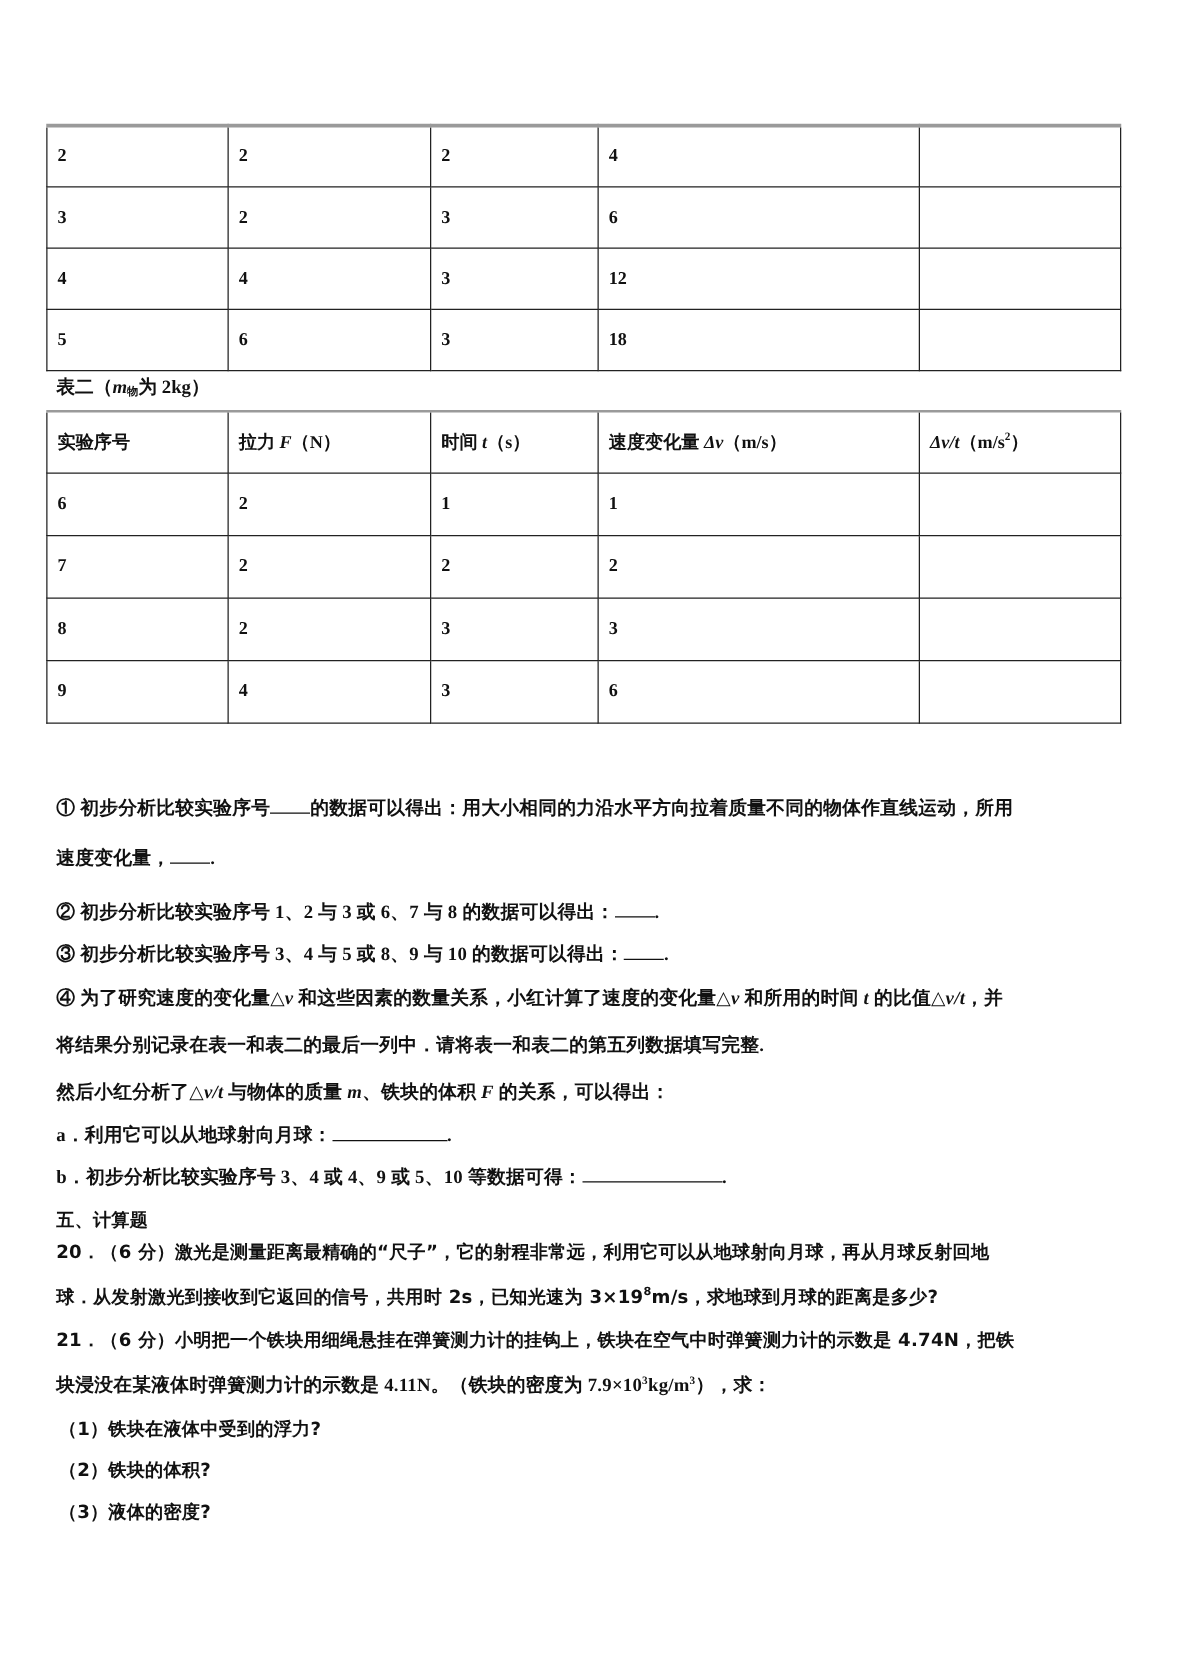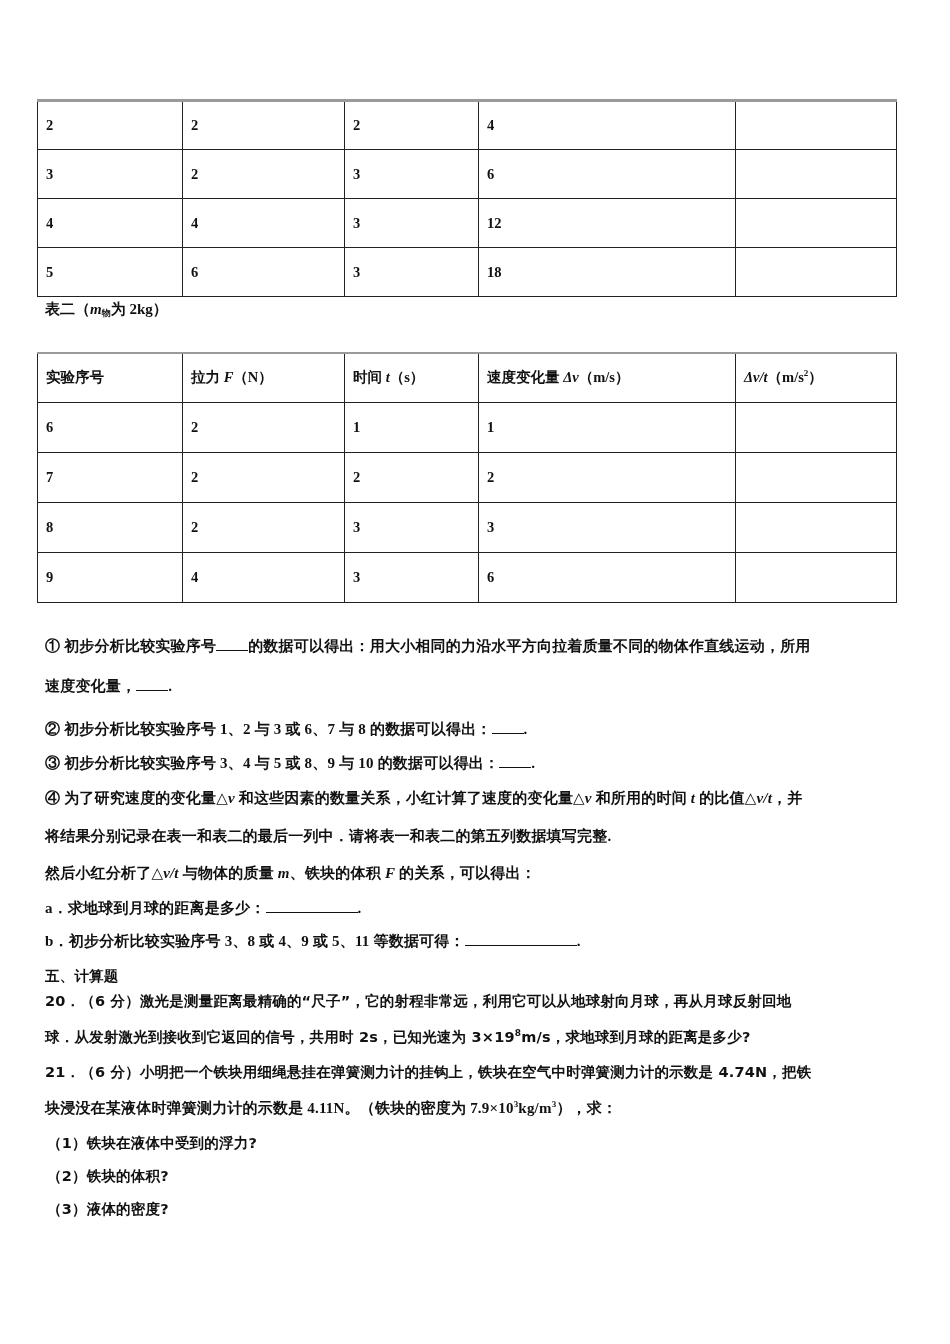--- a/index.html
+++ b/index.html
@@ -14,21 +14,21 @@
   }
   table.grid td {
     border: 1.5px solid #222;
     padding: 0 0 0 8px;
     font-size: 14.5px; font-weight: bold;
     vertical-align: middle; text-align: left;
   }
   table.grid td.thin { border-left: 1px solid #777; }
   #table1 { top: 99px; border-top: 3px solid #9a9a9a; }
   #table1 tr { height: 49px; }
-  #table2 { top: 352px; border-top: 2px solid #9a9a9a; }
+  #table2 { top: 328px; border-top: 2px solid #9a9a9a; }
   #table2 tr.hdr { height: 49px; }
   #table2 tr.row { height: 50px; }
   .caption { position: absolute; left: 45px; top: 300px; font-size: 15px; }
   .caption sub { font-size: 9px; vertical-align: -2px; }
   .line { position: absolute; left: 45px; font-size: 15px; white-space: nowrap; letter-spacing: 0.2px; }
   .line.hei { font-family: "DejaVu Sans", sans-serif; font-weight: bold; font-size: 14.5px; }
   i.v { font-style: italic; }
   sup { font-size: 9px; vertical-align: 6px; }
   .blank { display: inline-block; border-bottom: 1px solid #111; height: 12px; vertical-align: baseline; }
 </style>
@@ -139,24 +139,24 @@
   <span>③ 初步分析比较实验序号 3、4 与 5 或 8、9 与 10 的数据可以得出：</span><span class="blank" style="width:32px"></span><span>.</span>
 </div>
 <div class="line" style="top:789px">
   <span>④ 为了研究速度的变化量△</span><i class="v">v</i><span> 和这些因素的数量关系，小红计算了速度的变化量△</span><i class="v">v</i><span> 和所用的时间 </span><i class="v">t</i><span> 的比值△</span><i class="v">v/t</i><span>，并</span>
 </div>
 <div class="line" style="top:827px">将结果分别记录在表一和表二的最后一列中．请将表一和表二的第五列数据填写完整.</div>
 <div class="line" style="top:864px">
   <span>然后小红分析了△</span><i class="v">v/t</i><span> 与物体的质量 </span><i class="v">m</i><span>、铁块的体积 </span><i class="v">F</i><span> 的关系，可以得出：</span>
 </div>
 <div class="line" style="top:899px">
-  <span>a．求地球到月球的距离是多少：</span><span class="blank" style="width:92px"></span><span>.</span>
+  <span>a．利用它可以从地球射向月球：</span><span class="blank" style="width:92px"></span><span>.</span>
 </div>
 <div class="line" style="top:932px">
-  <span>b．初步分析比较实验序号 3、8 或 4、9 或 5、11 等数据可得：</span><span class="blank" style="width:112px"></span><span>.</span>
+  <span>b．初步分析比较实验序号 3、4 或 4、9 或 5、10 等数据可得：</span><span class="blank" style="width:112px"></span><span>.</span>
 </div>
 
 <div class="line hei" style="top:967px">五、计算题</div>
 <div class="line hei" style="top:992px">20．（6 分）激光是测量距离最精确的“尺子”，它的射程非常远，利用它可以从地球射向月球，再从月球反射回地</div>
 <div class="line hei" style="top:1028px">
   <span>球．从发射激光到接收到它返回的信号，共用时 2s，已知光速为 3×19</span><sup>8</sup><span>m/s，求地球到月球的距离是多少?</span>
 </div>
 <div class="line hei" style="top:1063px">21．（6 分）小明把一个铁块用细绳悬挂在弹簧测力计的挂钩上，铁块在空气中时弹簧测力计的示数是 4.74N，把铁</div>
 <div class="line" style="top:1099px">
   <span>块浸没在某液体时弹簧测力计的示数是 4.11N。（铁块的密度为 7.9×10</span><sup>3</sup><span>kg/m</span><sup>3</sup><span>），求：</span>

